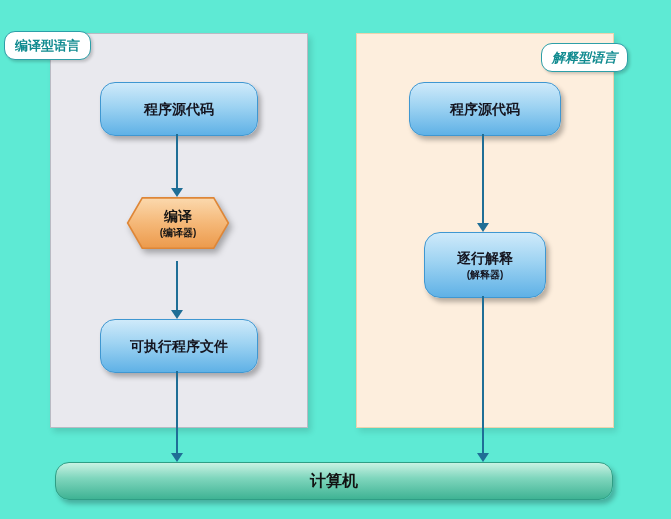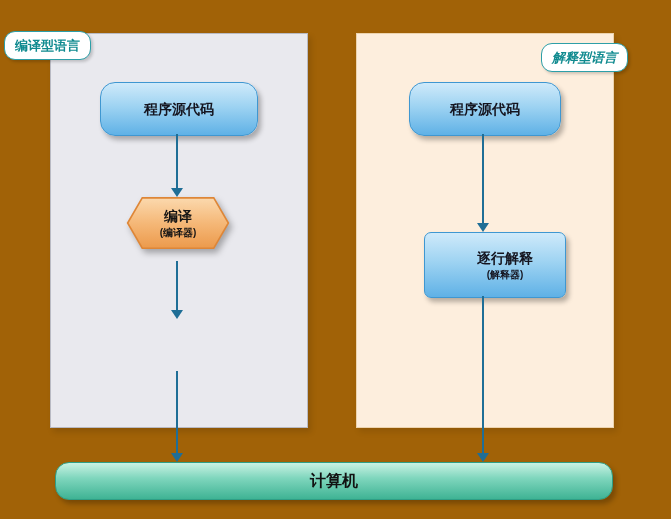--- a/index.html
+++ b/index.html
@@ -1,36 +1,36 @@
 <!DOCTYPE html>
 <html style="--blue-light: #cfeafa; --blue-dark: #5fb1e6; --blue-border: #3f97d1; --orange-light: #fbd9ae; --orange-dark: #ec9a4c; --orange-border: #de8637; --teal-light: #c9f2e3; --teal-dark: #3fb394; --teal-border: #2f9e85; --arrow: #1f6e96; --badge-border: #2d9fa8; --badge-text: #0f8a8f; --panel-left-bg: #e9e9ee; --panel-right-bg: #fdeedd;"><head>
 <meta charset="utf-8">
 <style>
   html,body{margin:0;padding:0;background:#ffffff;}
   body{font-family:"Liberation Sans","DejaVu Sans",sans-serif;}
-  .canvas{position:relative;width:671px;height:519px;background:#a16207;overflow:hidden;}
+  .canvas{position:relative;width:671px;height:519px;background:#5eead4;overflow:hidden;}
 
   .panel{position:absolute;top:33px;width:256px;height:393px;border:1px solid;}
   .panel-left{left:50px;background:var(--panel-left-bg);border-color:#b9bac3;box-shadow:3px 4px 6px rgba(0,0,0,.13);}
   .panel-right{left:356px;background:var(--panel-right-bg);border-color:#ecd3ae;box-shadow:3px 4px 6px rgba(0,0,0,.10);}
 
   .badge{position:absolute;background:#ffffff;border:1.5px solid var(--badge-border);border-radius:11px;
          color:var(--badge-text);font-size:13px;font-weight:bold;display:flex;align-items:center;
          justify-content:center;padding:0 10px;height:27px;box-shadow:2px 2px 3px rgba(0,0,0,.18);white-space:nowrap;}
   .badge-left{left:4px;top:31px;}
   .badge-right{left:541px;top:43px;font-style:italic;}
 
   .node-blue{position:absolute;border-radius:15px;border:1.5px solid var(--blue-border);
              background:linear-gradient(180deg,var(--blue-light) 0%,#9ed3f2 45%,var(--blue-dark) 100%);
              display:flex;flex-direction:column;align-items:center;justify-content:center;
              font-weight:bold;color:#151520;font-size:14px;box-shadow:3px 4px 5px rgba(0,0,0,.28);line-height:1.3;text-align:right;}
   .node-source-left{left:100px;top:82px;width:156px;height:52px;}
   .node-exec{left:100px;top:319px;width:156px;height:52px;}
   .node-source-right{left:409px;top:82px;width:150px;height:52px;}
-  .node-interpret{left:424px;top:232px;width:120px;height:64px;border-radius:7px;padding-left:20px;}
+  .node-interpret{left:424px;top:232px;width:120px;height:64px;border-radius:16px;}
   .node-sub{font-size:10px;}
 
   .hex-wrap{position:absolute;left:115px;top:197px;width:126px;height:52px;filter:drop-shadow(3px 4px 3px rgba(0,0,0,.30));}
   .hex-wrap svg{position:absolute;inset:0;width:100%;height:100%;}
   .hex-stop-top{stop-color:var(--orange-light);}
   .hex-stop-mid{stop-color:#f5b878;}
   .hex-stop-bot{stop-color:var(--orange-dark);}
   .hex-poly{stroke:var(--orange-border);stroke-width:2;fill:url(#hexgrad);}
   .hex-label{position:absolute;inset:0;display:flex;flex-direction:column;align-items:center;justify-content:center;
              font-weight:bold;color:#151515;font-size:14px;line-height:1.3;}
@@ -81,20 +81,23 @@
         </linearGradient>
       </defs>
       <polygon class="hex-poly" points="19,1 107,1 125,32 107,63 19,63 1,32"></polygon>
     </svg>
     <div class="hex-label">
       <span>编译</span>
       <span class="node-sub">(编译器)</span>
     </div>
   </div>
 
+  <div class="node-blue node-exec">
+    <span>可执行程序文件</span>
+  </div>
 
   <div class="node-blue node-source-right">
     <span>程序源代码</span>
   </div>
 
   <div class="node-blue node-interpret">
     <span>逐行解释</span>
     <span class="node-sub">(解释器)</span>
   </div>
 

